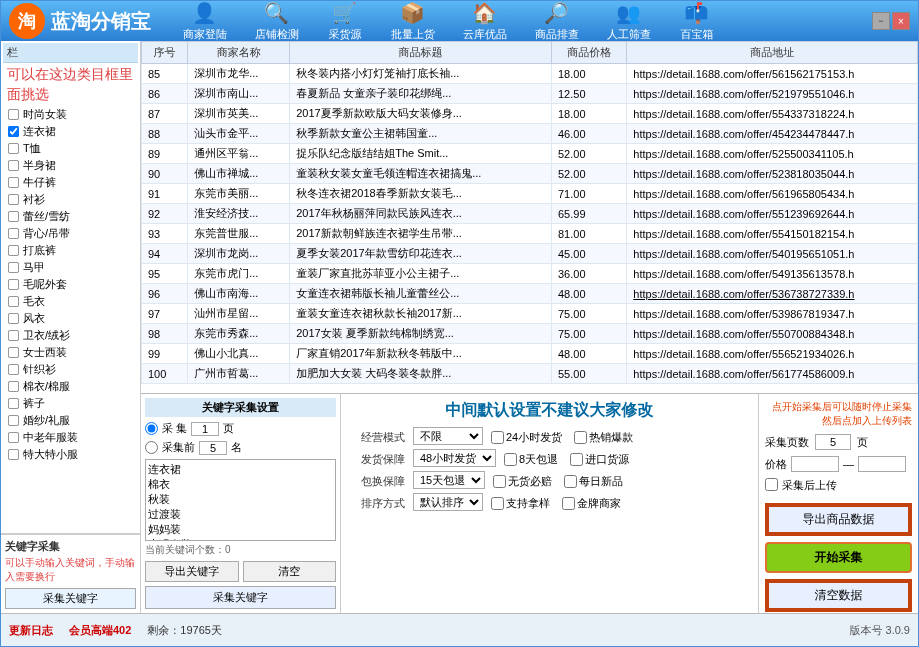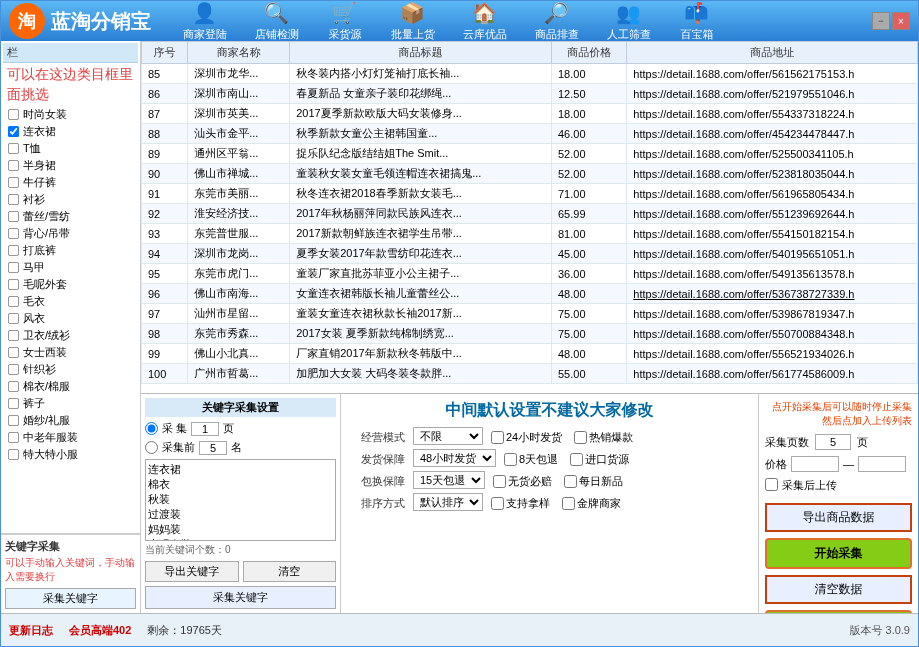--- a/index.html
+++ b/index.html
@@ -335,21 +335,21 @@
     }
     .pages-input {
       width: 36px;
       border: 1px solid #aaa;
       padding: 1px 3px;
       font-size: 11px;
       text-align: center;
     }
     .action-btn {
       padding: 4px 10px;
-      border: 2px solid #c2410c;
+      border: 4px solid #c2410c;
       background: #e8f0ff;
       cursor: pointer;
       font-size: 12px;
       text-align: center;
       white-space: nowrap;
     }
     .action-btn-primary {
       background: #84cc16;
       border: 2px solid #e07030;
       border-radius: 4px;

